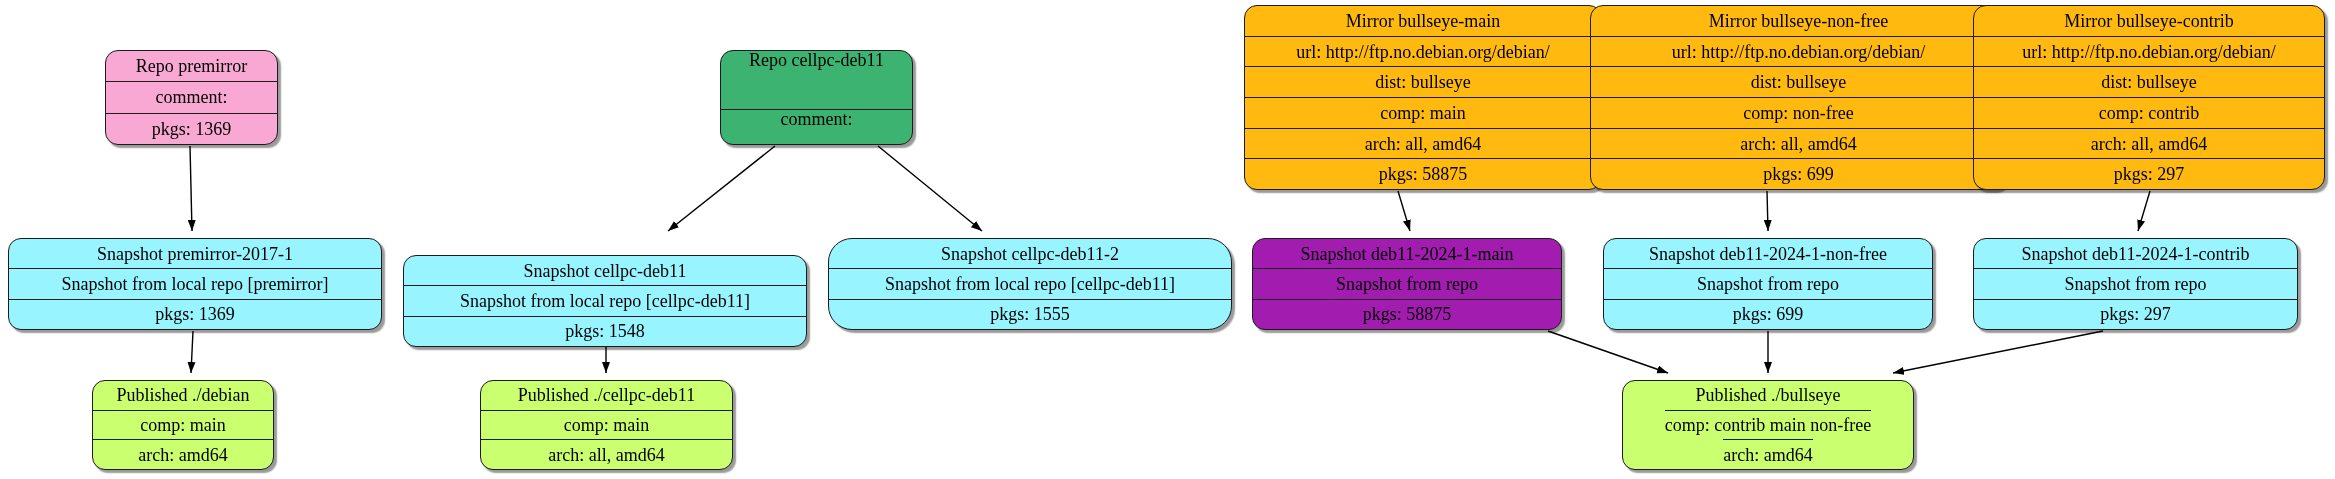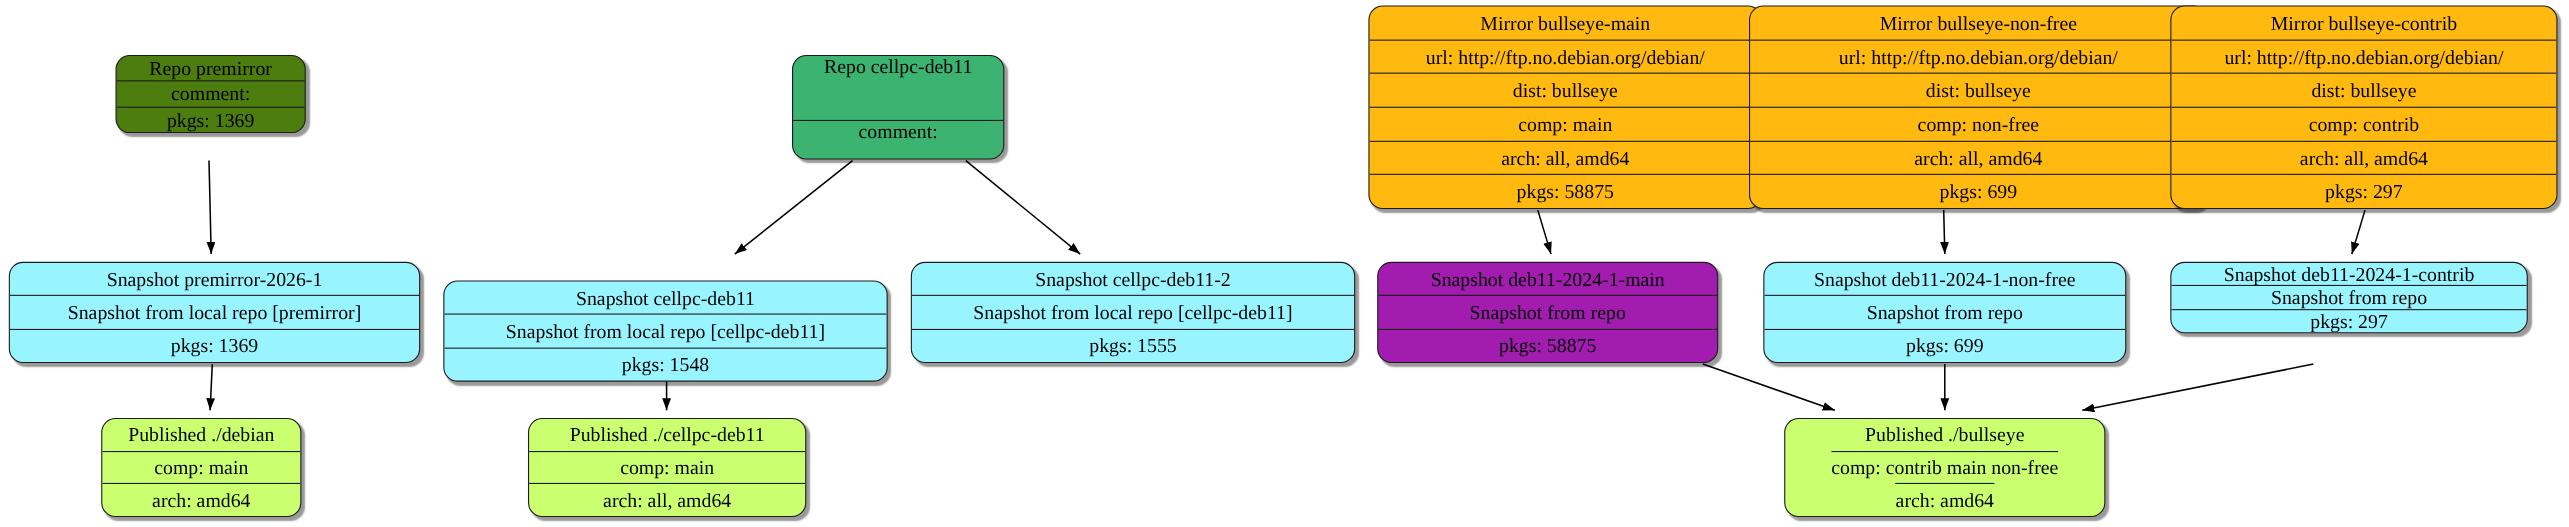--- a/index.html
+++ b/index.html
@@ -66,21 +66,21 @@
       <line x1="878" y1="146" x2="982" y2="231" class="edge" marker-end="url(#arrowhead)"></line>
       <line x1="1398" y1="191" x2="1410" y2="231" class="edge" marker-end="url(#arrowhead)"></line>
       <line x1="1767" y1="191" x2="1768" y2="231" class="edge" marker-end="url(#arrowhead)"></line>
       <line x1="2150" y1="191" x2="2138" y2="231" class="edge" marker-end="url(#arrowhead)"></line>
       <line x1="193" y1="331" x2="191" y2="373" class="edge" marker-end="url(#arrowhead)"></line>
       <line x1="606" y1="331" x2="606" y2="373" class="edge" marker-end="url(#arrowhead)"></line>
       <line x1="1548" y1="331" x2="1668" y2="373" class="edge" marker-end="url(#arrowhead)"></line>
       <line x1="1768" y1="331" x2="1768" y2="373" class="edge" marker-end="url(#arrowhead)"></line>
       <line x1="2103" y1="331" x2="1893" y2="373" class="edge" marker-end="url(#arrowhead)"></line>
     </svg>
-<div class="node" style="left: 105px; top: 50px; width: 173px; height: 71px; background: #4d7c0f;">
+<div class="node" style="left: 105px; top: 50px; width: 173px; height: 95px; background: #f9a8d4;">
       <div class="row">Repo premirror</div>
       <div class="row">comment:</div>
       <div class="row">pkgs: 1369</div>
     </div>
     <div class="node" style="left: 720px; top: 50px; width: 193px; height: 95px; background: rgb(60, 179, 113); gap: 40px;">
       <div class="row">Repo cellpc-deb11</div>
       <div class="row">comment:</div>
       <div class="row">pkgs: 1555</div>
     </div>
     <div class="node" style="left: 1205px; top: 5px; width: 358px; height: 185px; background: rgb(255, 185, 15); margin-left: 39px;">
@@ -101,45 +101,45 @@
     </div>
     <div class="node" style="left: 1973px; top: 5px; width: 352px; height: 185px; background: rgb(255, 185, 15);">
       <div class="row">Mirror bullseye-contrib</div>
       <div class="row">url: http://ftp.no.debian.org/debian/</div>
       <div class="row">dist: bullseye</div>
       <div class="row">comp: contrib</div>
       <div class="row">arch: all, amd64</div>
       <div class="row">pkgs: 297</div>
     </div>
     <div class="node" style="left: 8px; top: 238px; width: 374px; height: 92px; background: rgb(152, 245, 255);">
-      <div class="row">Snapshot premirror-2026-1</div>
+      <div class="row">Snapshot premirror-2017-1</div>
       <div class="row">Snapshot from local repo [premirror]</div>
       <div class="row">pkgs: 1369</div>
     </div>
     <div class="node" style="left: 403px; top: 238px; width: 404px; height: 92px; background: rgb(152, 245, 255); margin-top: 17px;">
       <div class="row">Snapshot cellpc-deb11</div>
       <div class="row">Snapshot from local repo [cellpc-deb11]</div>
       <div class="row">pkgs: 1548</div>
     </div>
-    <div class="node" style="left: 828px; top: 238px; width: 404px; height: 92px; background: rgb(152, 245, 255);">
+    <div class="node" style="left: 828px; top: 238px; width: 404px; height: 92px; background: rgb(152, 245, 255); border-radius: 24px;">
       <div class="row">Snapshot cellpc-deb11-2</div>
       <div class="row">Snapshot from local repo [cellpc-deb11]</div>
       <div class="row">pkgs: 1555</div>
     </div>
     <div class="node" style="left: 1252px; top: 238px; width: 310px; height: 92px; background: #a21caf;">
       <div class="row">Snapshot deb11-2024-1-main</div>
       <div class="row">Snapshot from repo</div>
       <div class="row">pkgs: 58875</div>
     </div>
     <div class="node" style="left: 1603px; top: 238px; width: 330px; height: 92px; background: rgb(152, 245, 255);">
       <div class="row">Snapshot deb11-2024-1-non-free</div>
       <div class="row">Snapshot from repo</div>
       <div class="row">pkgs: 699</div>
     </div>
-    <div class="node" style="left: 1973px; top: 238px; width: 325px; height: 65px; background: rgb(152, 245, 255); justify-content: space-between;">
+    <div class="node" style="left: 1973px; top: 238px; width: 325px; height: 92px; background: rgb(152, 245, 255); justify-content: space-between;">
       <div class="row">Snapshot deb11-2024-1-contrib</div>
       <div class="row">Snapshot from repo</div>
       <div class="row">pkgs: 297</div>
     </div>
     <div class="node" style="left: 92px; top: 380px; width: 182px; height: 90px; background: rgb(202, 255, 112);">
       <div class="row">Published ./debian</div>
       <div class="row">comp: main</div>
       <div class="row">arch: amd64</div>
     </div>
     <div class="node" style="left: 480px; top: 380px; width: 253px; height: 90px; background: rgb(202, 255, 112);">

